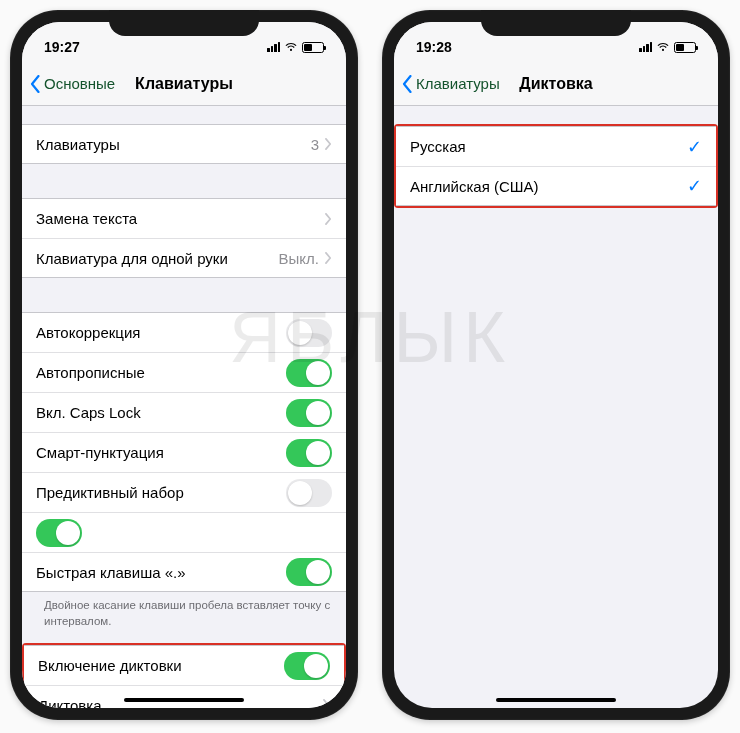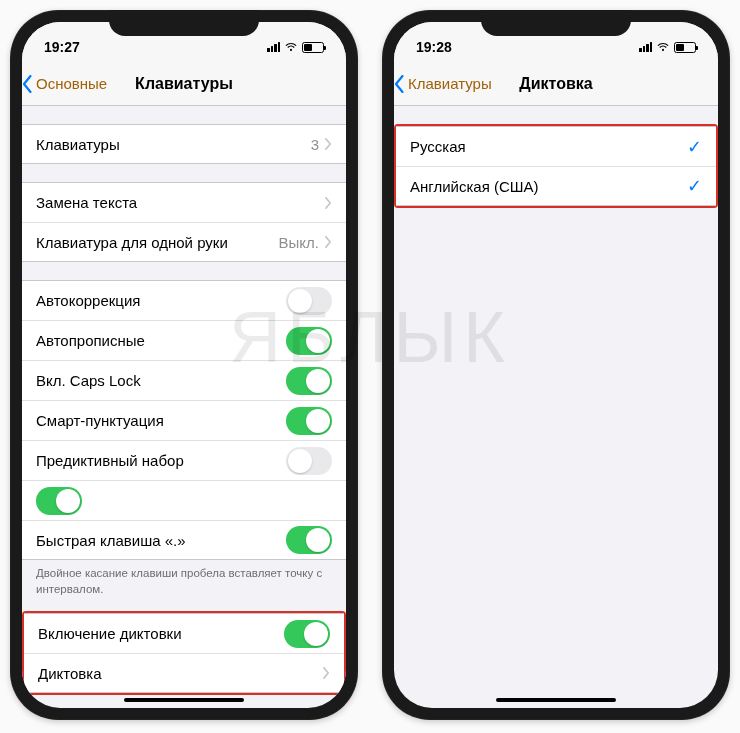--- a/index.html
+++ b/index.html
@@ -103,43 +103,43 @@
     height: 44px;
     background: #f7f7f8;
     border-bottom: 0.5px solid #c7c7cc;
     display: flex;
     align-items: center;
     position: relative;
   }
   .back-btn {
     display: flex;
     align-items: center;
-    color: #a16207;
+    color: #14532d;
     font-size: 15px;
-    padding-left: 0;
+    padding-left: 8px;
     cursor: pointer;
   }
   .chevron-left {
     width: 10px; height: 18px;
     margin-right: 4px;
   }
   .nav-title {
     position: absolute;
     left: 0; right: 0;
     text-align: center;
     font-size: 16px;
     font-weight: 600;
     pointer-events: none;
   }
   .content {
     overflow-y: hidden;
     height: calc(100% - 84px);
   }
   .group {
-    margin-top: 18px;
+    margin-top: 34px;
   }
   .group:first-child { margin-top: 18px; }
   .cell {
     background: #fff;
     min-height: 40px;
     display: flex;
     align-items: center;
     padding: 0 14px;
     font-size: 15px;
     position: relative;
@@ -172,20 +172,21 @@
     border-radius: 50%;
     box-shadow: 0 1px 2px rgba(0,0,0,.2);
   }
   .toggle.on .knob { right: 2px; }
   .toggle.off .knob { left: 2px; }
   .footer {
     font-size: 11.5px;
     color: #6d6d72;
     padding: 6px 14px 0;
     line-height: 1.35;
+    margin-left: 8px;
   }
   .highlight-box {
     border: 2px solid #d93025;
     border-radius: 4px;
   }
   .check {
     color: #007aff;
     font-size: 18px;
   }
   .home-indicator {

